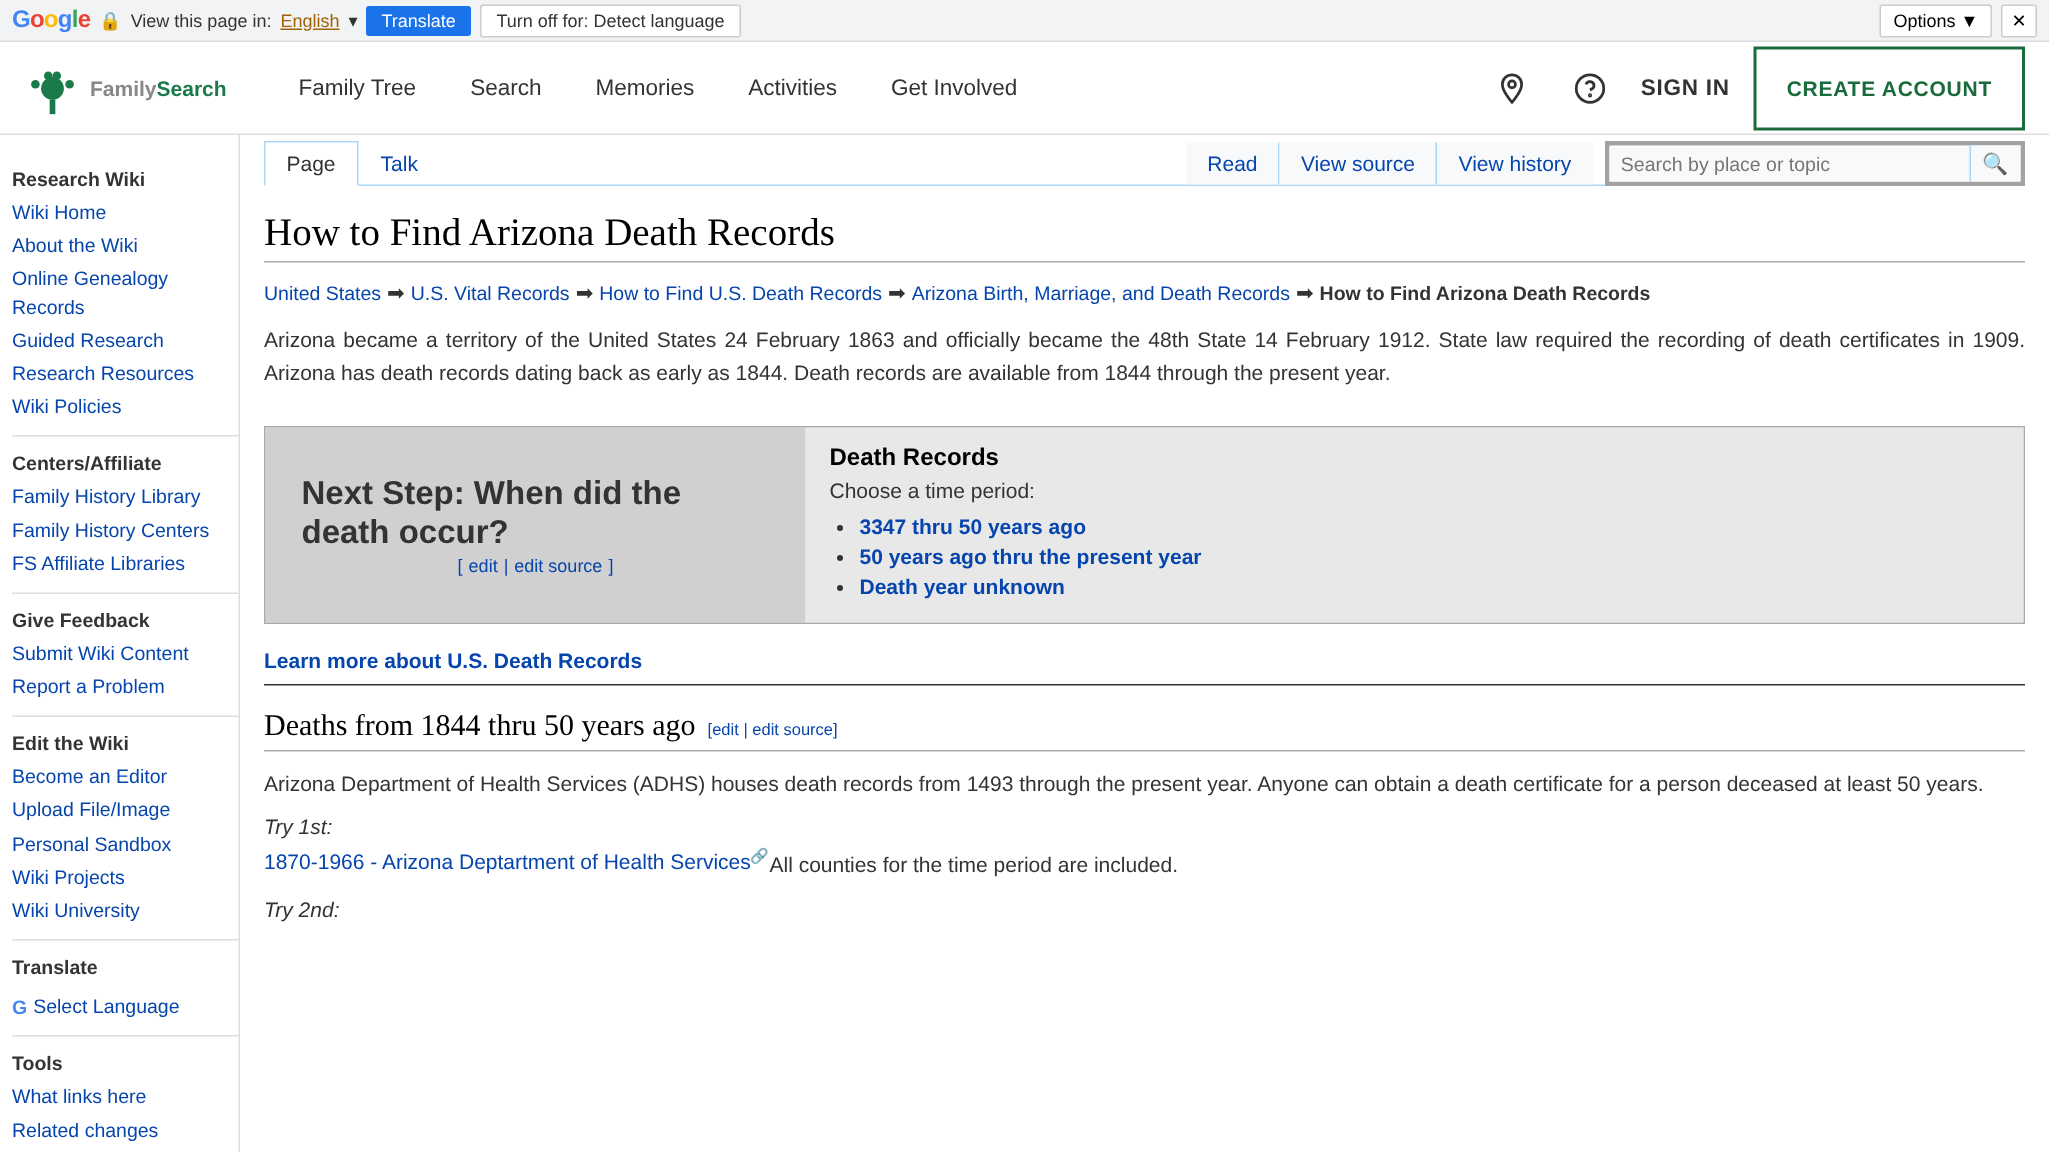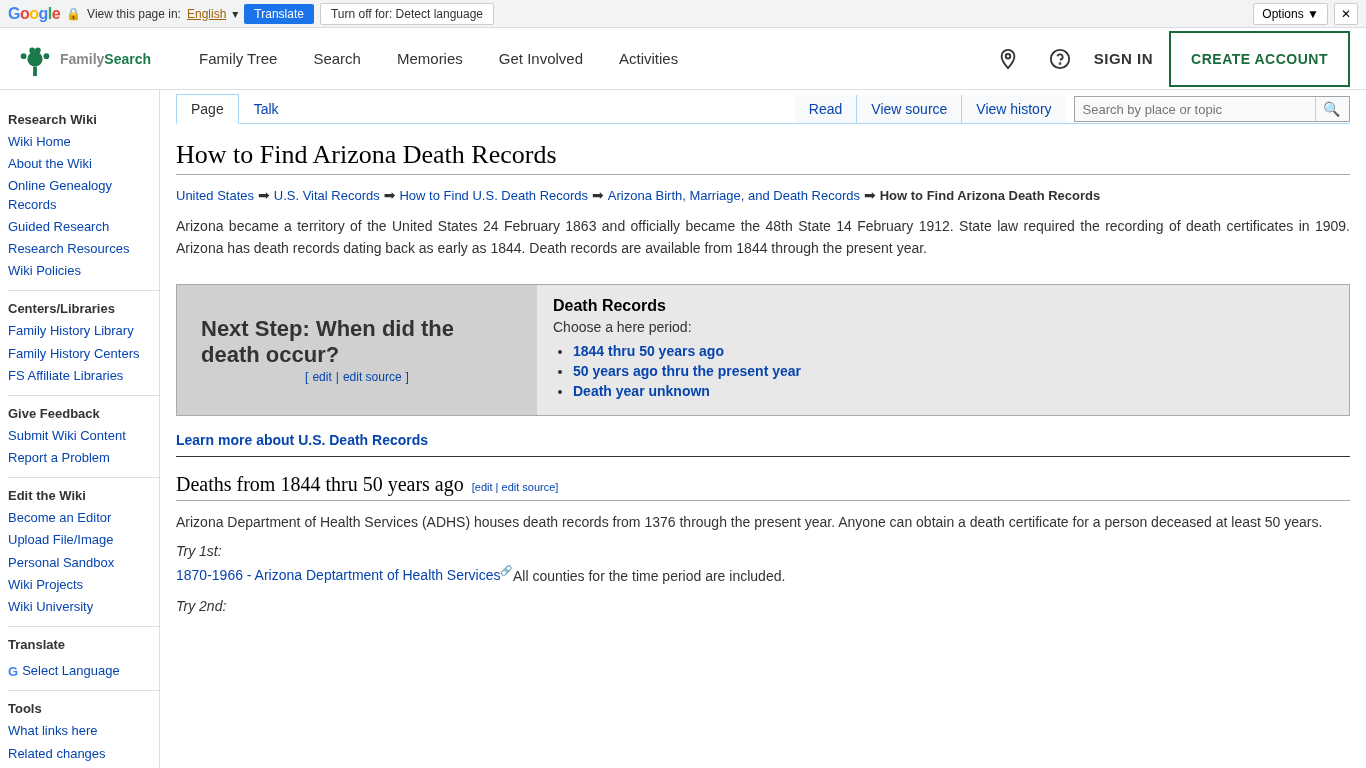--- a/index.html
+++ b/index.html
@@ -187,21 +187,21 @@
       font-size: 14px;
       cursor: pointer;
       text-decoration: none;
       background: #f8f9fa;
       border-right: 1px solid #a7d7f9;
     }
     .tab-action:last-of-type { border-right: none; }
     .search-box {
       display: flex;
       align-items: center;
-      border: 1px solid #a3a3a3;
+      border: 3px solid #a3a3a3;
       margin-left: 8px;
       margin-bottom: -1px;
     }
     .search-box input {
       border: none;
       outline: none;
       padding: 4px 8px;
       font-size: 13px;
       width: 240px;
       background: #f8f9fa;
@@ -395,22 +395,22 @@
       </g>
     </svg>
     <span id="logo-text">
       <span class="family" style="color:#888;">Family</span><span class="search" style="color:#1a7a4a;">Search</span>
     </span>
   </a>
   <nav id="main-nav">
     <a href="#">Family Tree</a>
     <a href="#">Search</a>
     <a href="#">Memories</a>
+    <a href="#">Activities</a>
     <a href="#">Get Involved</a>
-    <a href="#">Activities</a>
   </nav>
   <div id="top-right">
     <button class="icon-btn" title="Find a FamilySearch Center">
       <svg width="22" height="22" viewBox="0 0 24 24" fill="none" stroke="#333" stroke-width="2">
         <path d="M12 2C8.13 2 5 5.13 5 9c0 5.25 7 13 7 13s7-7.75 7-13c0-3.87-3.13-7-7-7z"></path>
         <circle cx="12" cy="9" r="2.5"></circle>
       </svg>
     </button>
     <button class="icon-btn" title="Help">
       <svg width="22" height="22" viewBox="0 0 24 24" fill="none" stroke="#333" stroke-width="2">
@@ -429,21 +429,21 @@
   <aside id="sidebar">
     <div class="sidebar-section-title">Research Wiki</div>
     <a href="#" class="sidebar-link">Wiki Home</a>
     <a href="#" class="sidebar-link">About the Wiki</a>
     <a href="#" class="sidebar-link">Online Genealogy Records</a>
     <a href="#" class="sidebar-link">Guided Research</a>
     <a href="#" class="sidebar-link">Research Resources</a>
     <a href="#" class="sidebar-link">Wiki Policies</a>
 
     <hr class="sidebar-divider">
-    <div class="sidebar-section-title">Centers/Libraries</div>
+    <div class="sidebar-section-title">Centers/Affiliate</div>
     <a href="#" class="sidebar-link">Family History Library</a>
     <a href="#" class="sidebar-link">Family History Centers</a>
     <a href="#" class="sidebar-link">FS Affiliate Libraries</a>
 
     <hr class="sidebar-divider">
     <div class="sidebar-section-title">Give Feedback</div>
     <a href="#" class="sidebar-link">Submit Wiki Content</a>
     <a href="#" class="sidebar-link">Report a Problem</a>
 
     <hr class="sidebar-divider">
@@ -506,24 +506,24 @@
             <span>[</span>
             <a href="#">edit</a>
             <span>|</span>
             <a href="#">edit source</a>
             <span>]</span>
           </div>
         </div>
       </div>
       <div class="info-box-right">
         <div class="info-box-title">Death Records</div>
-        <div class="info-box-subtitle">Choose a here period:</div>
+        <div class="info-box-subtitle">Choose a time period:</div>
         <ul class="info-box-links">
           <li>
-            <a href="#">1844 thru 50 years ago</a>
+            <a href="#">3347 thru 50 years ago</a>
           </li>
           <li>
             <a href="#">50 years ago thru the present year</a>
           </li>
           <li>
             <a href="#">Death year unknown</a>
           </li>
         </ul>
       </div>
     </div>
@@ -533,21 +533,21 @@
 
     <h2 class="section-heading">
       <span>Deaths from 1844 thru 50 years ago</span>
       <span class="section-heading-edit">
         [<a href="#">edit</a>
         |
         <a href="#">edit source</a>]
       </span>
     </h2>
 
-    <p class="body-text">Arizona Department of Health Services (ADHS) houses death records from 1376 through the present year. Anyone can obtain a death certificate for a person deceased at least 50 years.</p>
+    <p class="body-text">Arizona Department of Health Services (ADHS) houses death records from 1493 through the present year. Anyone can obtain a death certificate for a person deceased at least 50 years.</p>
 
     <p class="try-label">Try 1st:</p>
     <div class="record-table">
       <a href="#" class="record-link">
         <span>1870-1966 - Arizona Deptartment of Health Services</span><span class="external-icon">🔗</span>
       </a>
       <span class="body-text" style="margin:0;">All counties for the time period are included.</span>
     </div>
 
     <p class="try-label">Try 2nd:</p>

